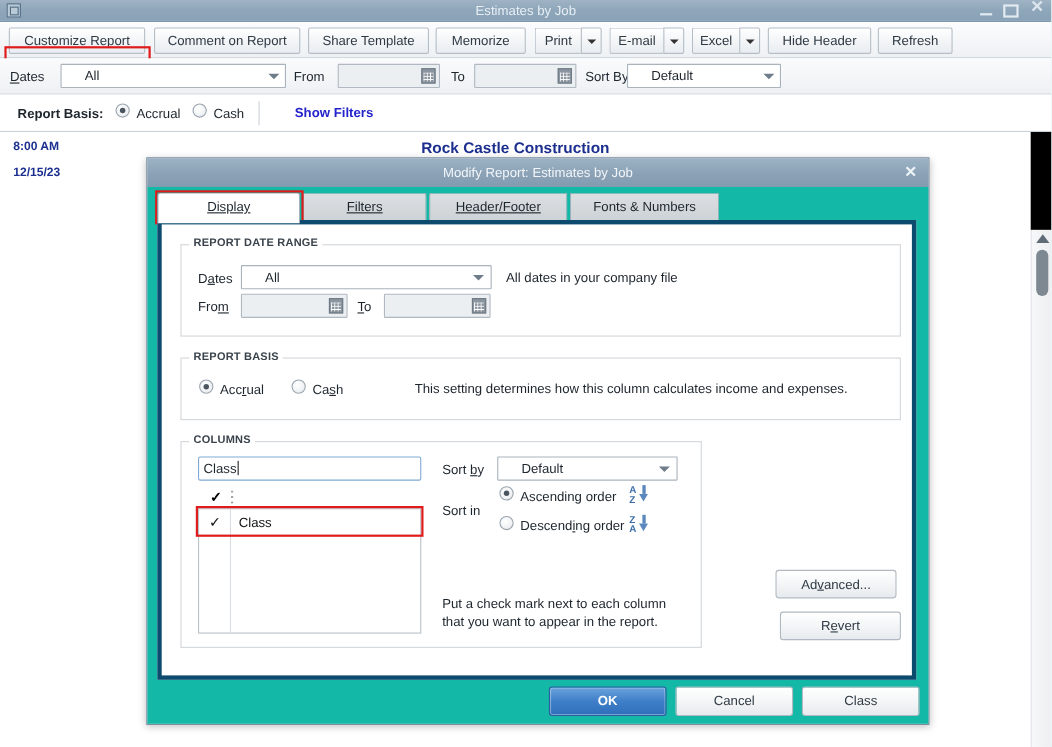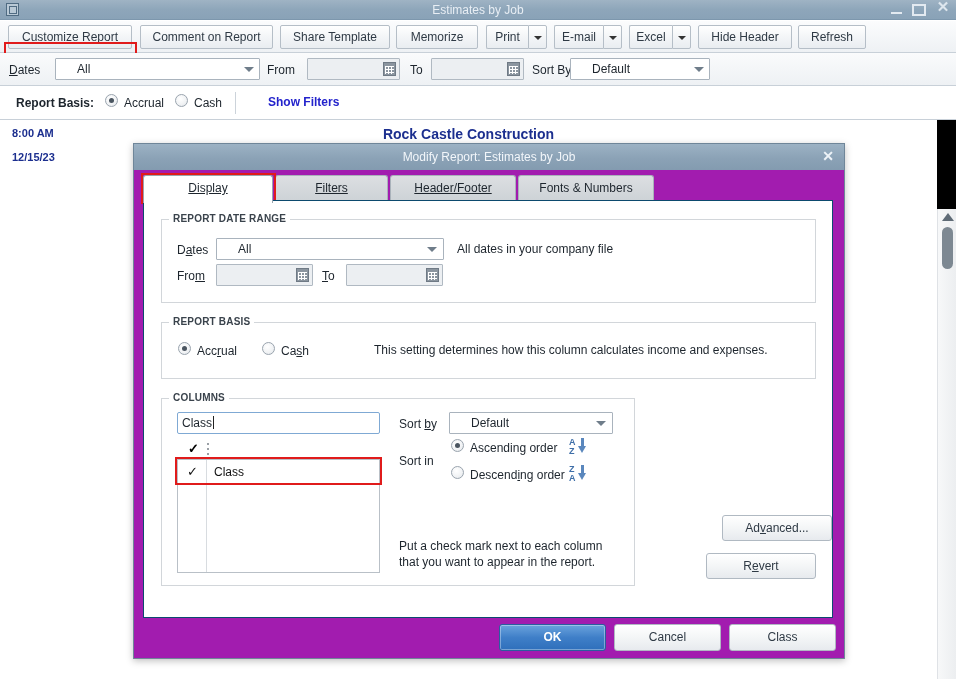--- a/index.html
+++ b/index.html
@@ -146,37 +146,37 @@
     position:absolute; left:0; top:0; width:710px; height:26px;
     background: linear-gradient(to bottom,#9cb2c4 0%, #8ba2b6 55%, #839bb0 100%);
     color:#f2f6fa; font-size:12px; text-align:center; line-height:26px;
   }
   .dlg-close {
     position:absolute; right:8px; top:4px; width:16px; height:16px;
     color:#eef3f8; font-size:14px; font-weight:bold; text-align:center; line-height:16px; cursor:default;
   }
   .dlg-body {
     position:absolute; left:0; top:26px; width:710px; height:488px;
-    background:#a21caf;
+    background:#14b8a6;
   }
 
   
   .tabstrip { position:absolute; left:9px; top:5px; width:690px; height:26px; }
   .tab {
     position:absolute; top:0; height:26px;
     background: linear-gradient(to bottom,#dcdfe2 0%, #cdd2d6 100%);
     border:1px solid #a9b2ba; border-bottom:none; border-radius:3px 3px 0 0;
     font-size:12px; color:#1d252d; text-align:center; line-height:25px; cursor:default;
   }
   .tab.active {
     background:#ffffff; border-color:#9aa4ae; height:28px; z-index:5;
   }
   .panel {
     position:absolute; left:9px; top:30px; width:690px; height:418px;
-    background:#ffffff; border:1px solid #0c4a6e;
+    background:#ffffff; border:4px solid #0c4a6e;
   }
 
   
   .group {
     position:absolute; border:1px solid #d2d6da; background:#ffffff;
   }
   .group-title {
     position:absolute; background:#ffffff; padding:0 4px;
     font-size:10px; font-weight:bold; color:#3a434c; letter-spacing:0.2px;
   }
@@ -417,21 +417,21 @@
         <div style="position:absolute;left:425px;top:263px;width:22px;height:18px;">
           <span class="sorticon" style="left:0px; top:1px;">Z</span>
           <span class="sorticon" style="left:0px; top:10px;">A</span>
           <span class="sortstem" style="left:12px; top:1px;"></span>
           <span class="sortarrow" style="left:9px; top:9px;"></span>
         </div>
 
         <div class="helptext" style="left:255px; top:338px;">Put a check mark next to each column</div>
         <div class="helptext" style="left:255px; top:354px;">that you want to appear in the report.</div>
 
-        <div class="btn" style="left:578px; top:314px; width:110px;">
+        <div class="btn" style="left:558px; top:314px; width:110px;">
           <span>Ad<span class="ul">v</span>anced...</span>
         </div>
         <div class="btn" style="left:562px; top:352px; width:110px;">
           <span>R<span class="ul">e</span>vert</span>
         </div>
 
       </div>
 
       <div class="dlg-footer">
         <div class="btn primary" style="left:365px; top:2px; width:107px; height:27px;">

